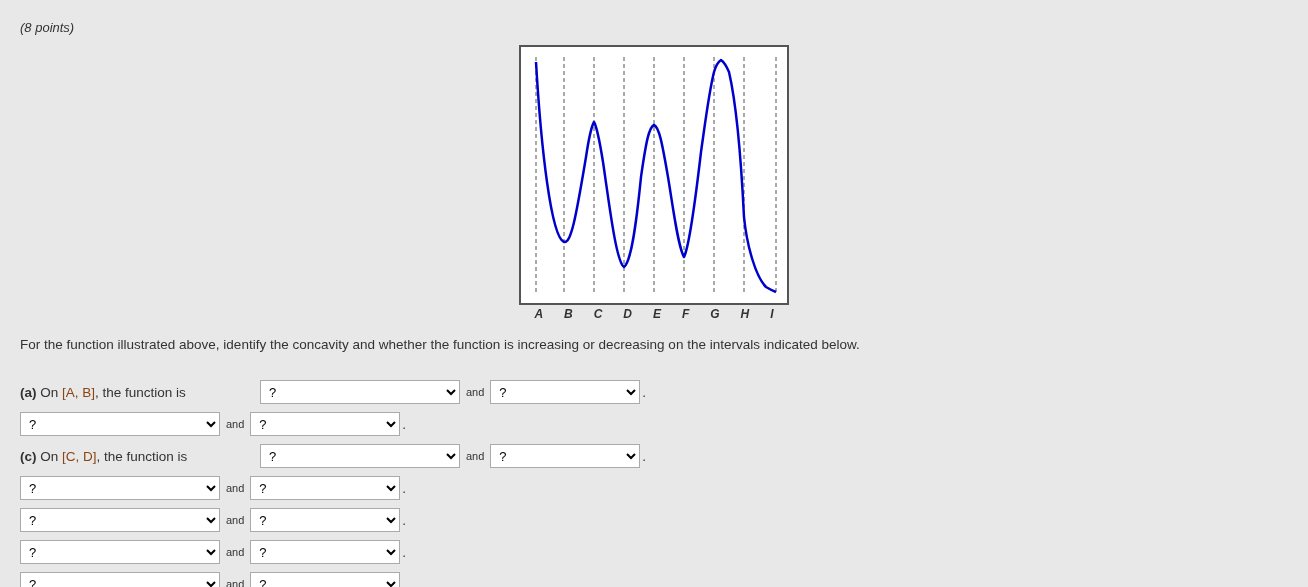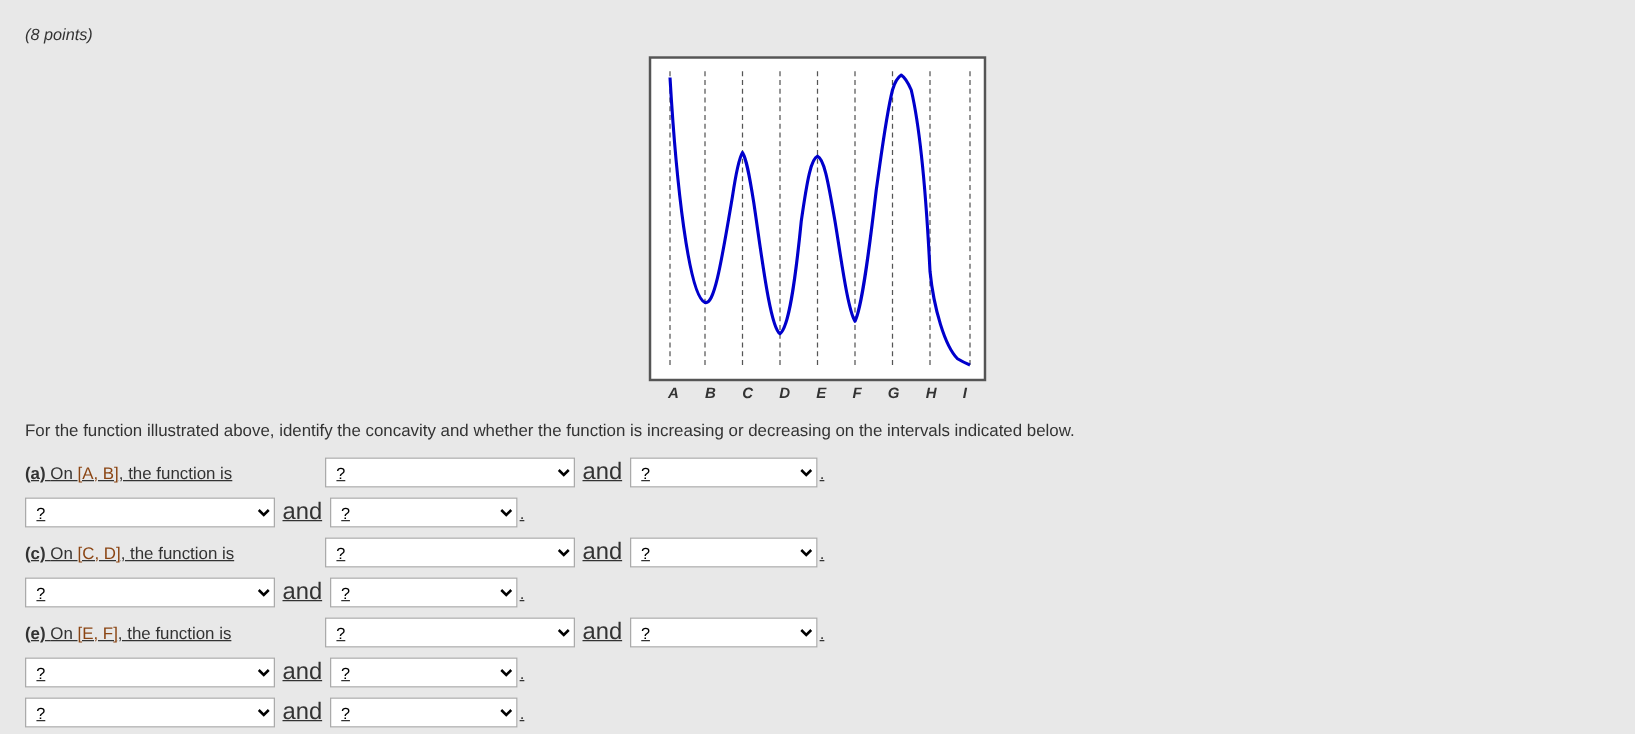--- a/index.html
+++ b/index.html
@@ -36,29 +36,28 @@
       justify-content: space-around;
       margin-top: 2px;
       padding: 0 5px;
       font-size: 12px;
       font-style: italic;
       font-weight: bold;
     }
     .graph-labels span { font-style: italic; }
     .description {
       font-size: 13.5px;
-      margin-bottom: 14px;
+      margin-bottom: 28px;
       max-width: 900px;
     }
     .qa-row {
       display: flex;
       align-items: center;
       margin-bottom: 8px;
       font-size: 13.5px;
-      text-decoration: underline;
     }
     .qa-label {
       width: 240px;
       flex-shrink: 0;
     }
     .qa-label .part-letter {
       font-weight: bold;
     }
     .qa-label .interval {
       color: #8B4513;
@@ -68,21 +67,21 @@
       background: white;
       font-size: 13px;
       padding: 2px 4px;
       height: 24px;
       cursor: pointer;
     }
     .select1 { width: 200px; }
     .select2 { width: 150px; }
     .and-text {
       margin: 0 6px;
-      font-size: 19px;
+      font-size: 11px;
     }
     .dot { margin-left: 2px; }
   </style>
 </head>
 <body>
 
 <div class="points-label">(8 points)</div>
 
 <div class="graph-container">
   <div>
@@ -157,21 +156,20 @@
       <select class="select2"><option value="?">?</option><option value="increasing">increasing</option><option value="decreasing">decreasing</option></select>
       <span class="dot">.</span>
     </div>
     <div class="qa-row">
       <select class="select1"><option value="?">?</option><option value="concave up">concave up</option><option value="concave down">concave down</option></select>
       <span class="and-text">and</span>
       <select class="select2"><option value="?">?</option><option value="increasing">increasing</option><option value="decreasing">decreasing</option></select>
       <span class="dot">.</span>
     </div>
     <div class="qa-row">
-      <span class="qa-label"><span class="part-letter">(e) </span><span>On </span><span class="interval">[E, F]</span><span>, the function is  </span></span>
       <select class="select1"><option value="?">?</option><option value="concave up">concave up</option><option value="concave down">concave down</option></select>
       <span class="and-text">and</span>
       <select class="select2"><option value="?">?</option><option value="increasing">increasing</option><option value="decreasing">decreasing</option></select>
       <span class="dot">.</span>
     </div>
     <div class="qa-row">
       <select class="select1"><option value="?">?</option><option value="concave up">concave up</option><option value="concave down">concave down</option></select>
       <span class="and-text">and</span>
       <select class="select2"><option value="?">?</option><option value="increasing">increasing</option><option value="decreasing">decreasing</option></select>
       <span class="dot">.</span>

